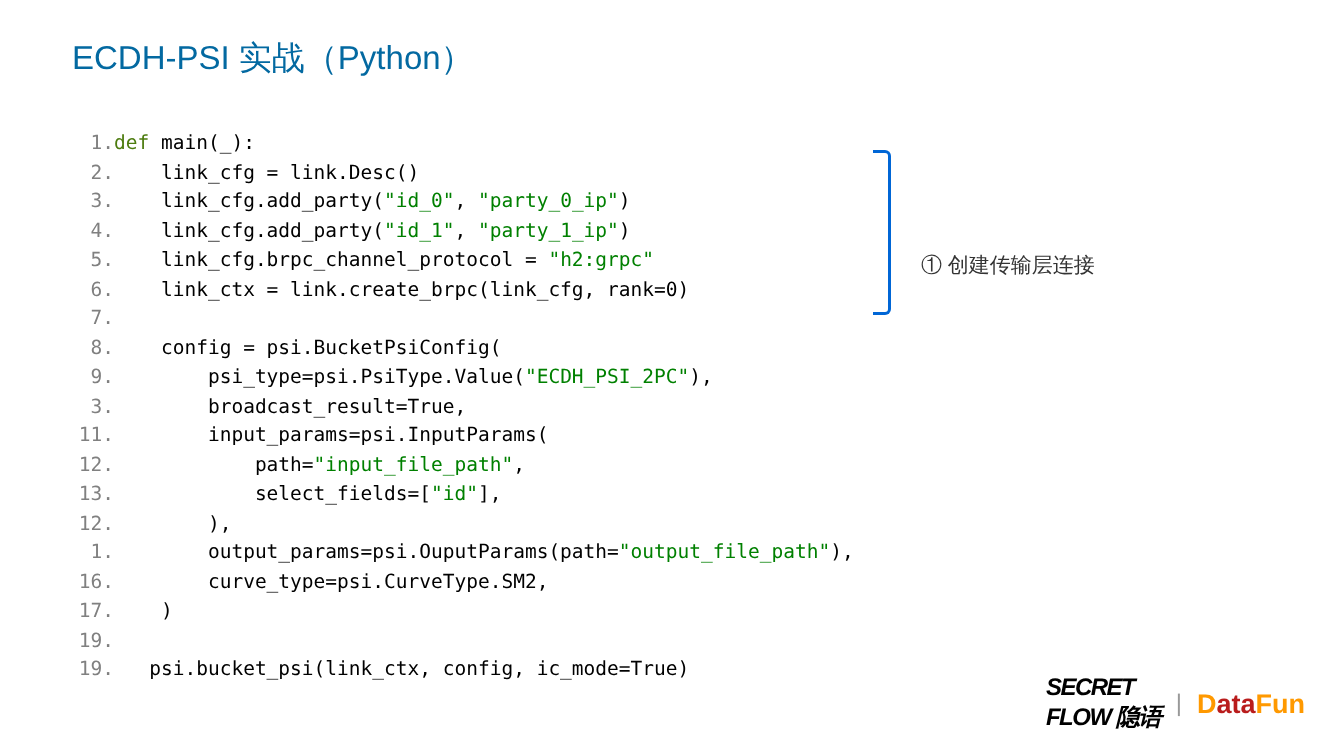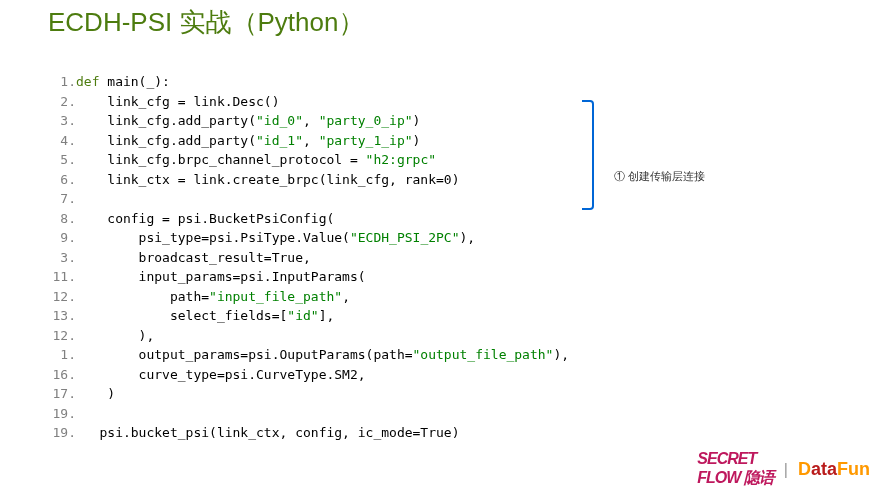--- a/index.html
+++ b/index.html
@@ -1,31 +1,31 @@
 <!DOCTYPE html>
 <html><head>
 <meta charset="utf-8">
 <style>
 *{margin:0;padding:0;box-sizing:border-box}
 body{width:890px;height:501px;background:#fff;font-family:"Microsoft YaHei",Arial,sans-serif;position:relative;overflow:hidden}
-.title{color:#4d7c0f;font-size:26px;font-weight:400;padding:5px 0 0 48px}
+.title{color:#0369a1;font-size:22px;font-weight:400;padding:24px 0 0 48px}
 .content{display:flex;padding:32px 0 0 48px}
 .code{font-family:Consolas,Monaco,monospace;font-size:13px;line-height:1.5;white-space:pre}
 .ln{color:#808080;display:inline-block;width:28px;text-align:right;margin-right:0}
 .kw{color:#4d7c0f}
 .str{color:#008000}
 .annotations{position:absolute;right:30px;top:100px;width:250px}
 .anno{position:relative;margin-bottom:10px;display:flex;align-items:center}
 .bracket{position:absolute;left:-28px;border-right:2px solid #0066d6;border-top:2px solid #0066d6;border-bottom:2px solid #0066d6;border-radius:0 4px 4px 0;width:12px}
-.anno-text{color:#333;font-size:11px;padding-left:4px;line-height:1.5}
+.anno-text{color:#333;font-size:14px;padding-left:4px;line-height:1.5}
 .a1{height:110px}.a1 .bracket{height:110px}.a1 .anno-text{margin-top:42px}
 .a2{height:180px;margin-top:0}.a2 .bracket{height:180px}.a2 .anno-text{margin-top:70px}
 .a3{height:40px;margin-top:5px}.a3 .bracket{height:28px}.a3 .anno-text{margin-top:0}
 .footer{position:absolute;bottom:12px;right:20px;display:flex;align-items:center;gap:10px}
-.logo1{color:#be185d;font-weight:bold;font-style:italic;font-size:16px;letter-spacing:-1px}
+.logo1{color:#000000;font-weight:bold;font-style:italic;font-size:16px;letter-spacing:-1px}
 .sep{color:#999;font-size:16px}
 .logo2{font-weight:bold;font-size:18px}
 .logo2 .d{color:#ff9900}.logo2 .a{color:#b91c1c}.logo2 .f{color:#ff9900}
 </style>
 </head>
 <body>
 
 <div class="title">ECDH-PSI 实战（Python）</div>
 
 <div class="content">

